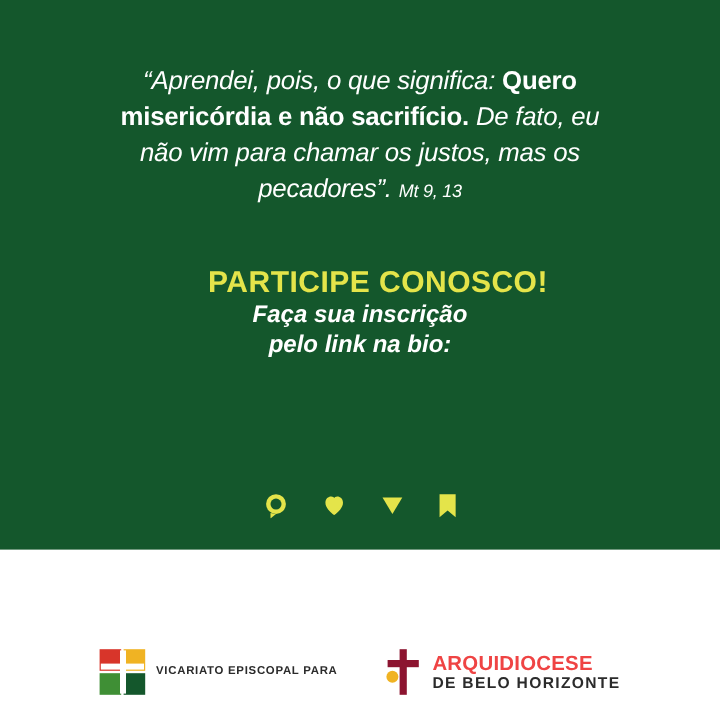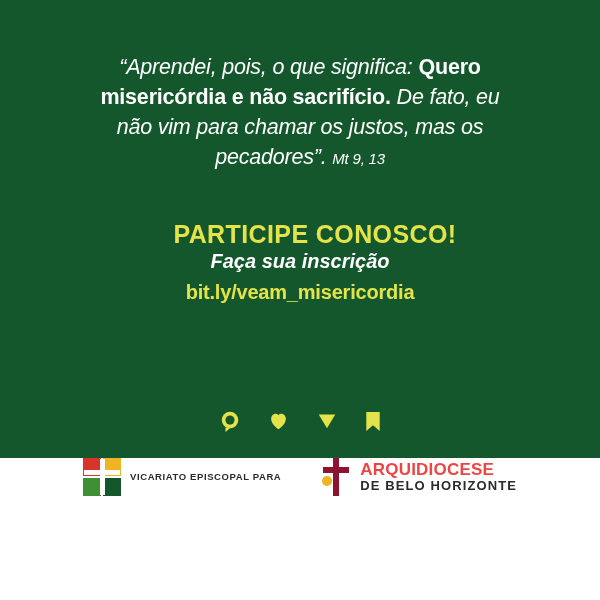--- a/index.html
+++ b/index.html
@@ -84,21 +84,21 @@
     justify-content: center;
     gap: 26px;
   }
   .icons svg {
     display: block;
   }
   .footer {
     flex: 1;
     background: #ffffff;
     display: flex;
-    align-items: flex-start;
+    align-items: flex-end;
     justify-content: center;
     gap: 40px;
     padding-bottom: 21px;
   }
   .logo-block {
     display: flex;
     align-items: center;
     gap: 9px;
   }
   .vic-mark {
@@ -207,23 +207,23 @@
       <span class="bold">sacrifício.</span><span> De fato, eu não vim</span>
       <span>para chamar os justos, mas os</span>
       <span>pecadores”.</span>
       <span class="ref">Mt 9, 13</span>
     </div>
 
     <div class="cta">PARTICIPE CONOSCO!</div>
 
     <div class="sub">
       <div>Faça sua inscrição</div>
-    </div>
-
-    <div class="link">bit.ly/veam_misericordia</div>
+      <div>pelo link na bio:</div>
+    </div>
+
 
     <div class="icons">
       <span>
         <svg width="22" height="22" viewBox="0 0 24 24">
             <circle cx="12" cy="11" r="9" fill="#e4e44a"></circle>
             <path d="M7 19 L7 24 L12 20 Z" fill="#e4e44a"></path>
             <circle cx="12" cy="11" r="5" fill="#14572c"></circle>
           </svg>
       </span>
       <span>

